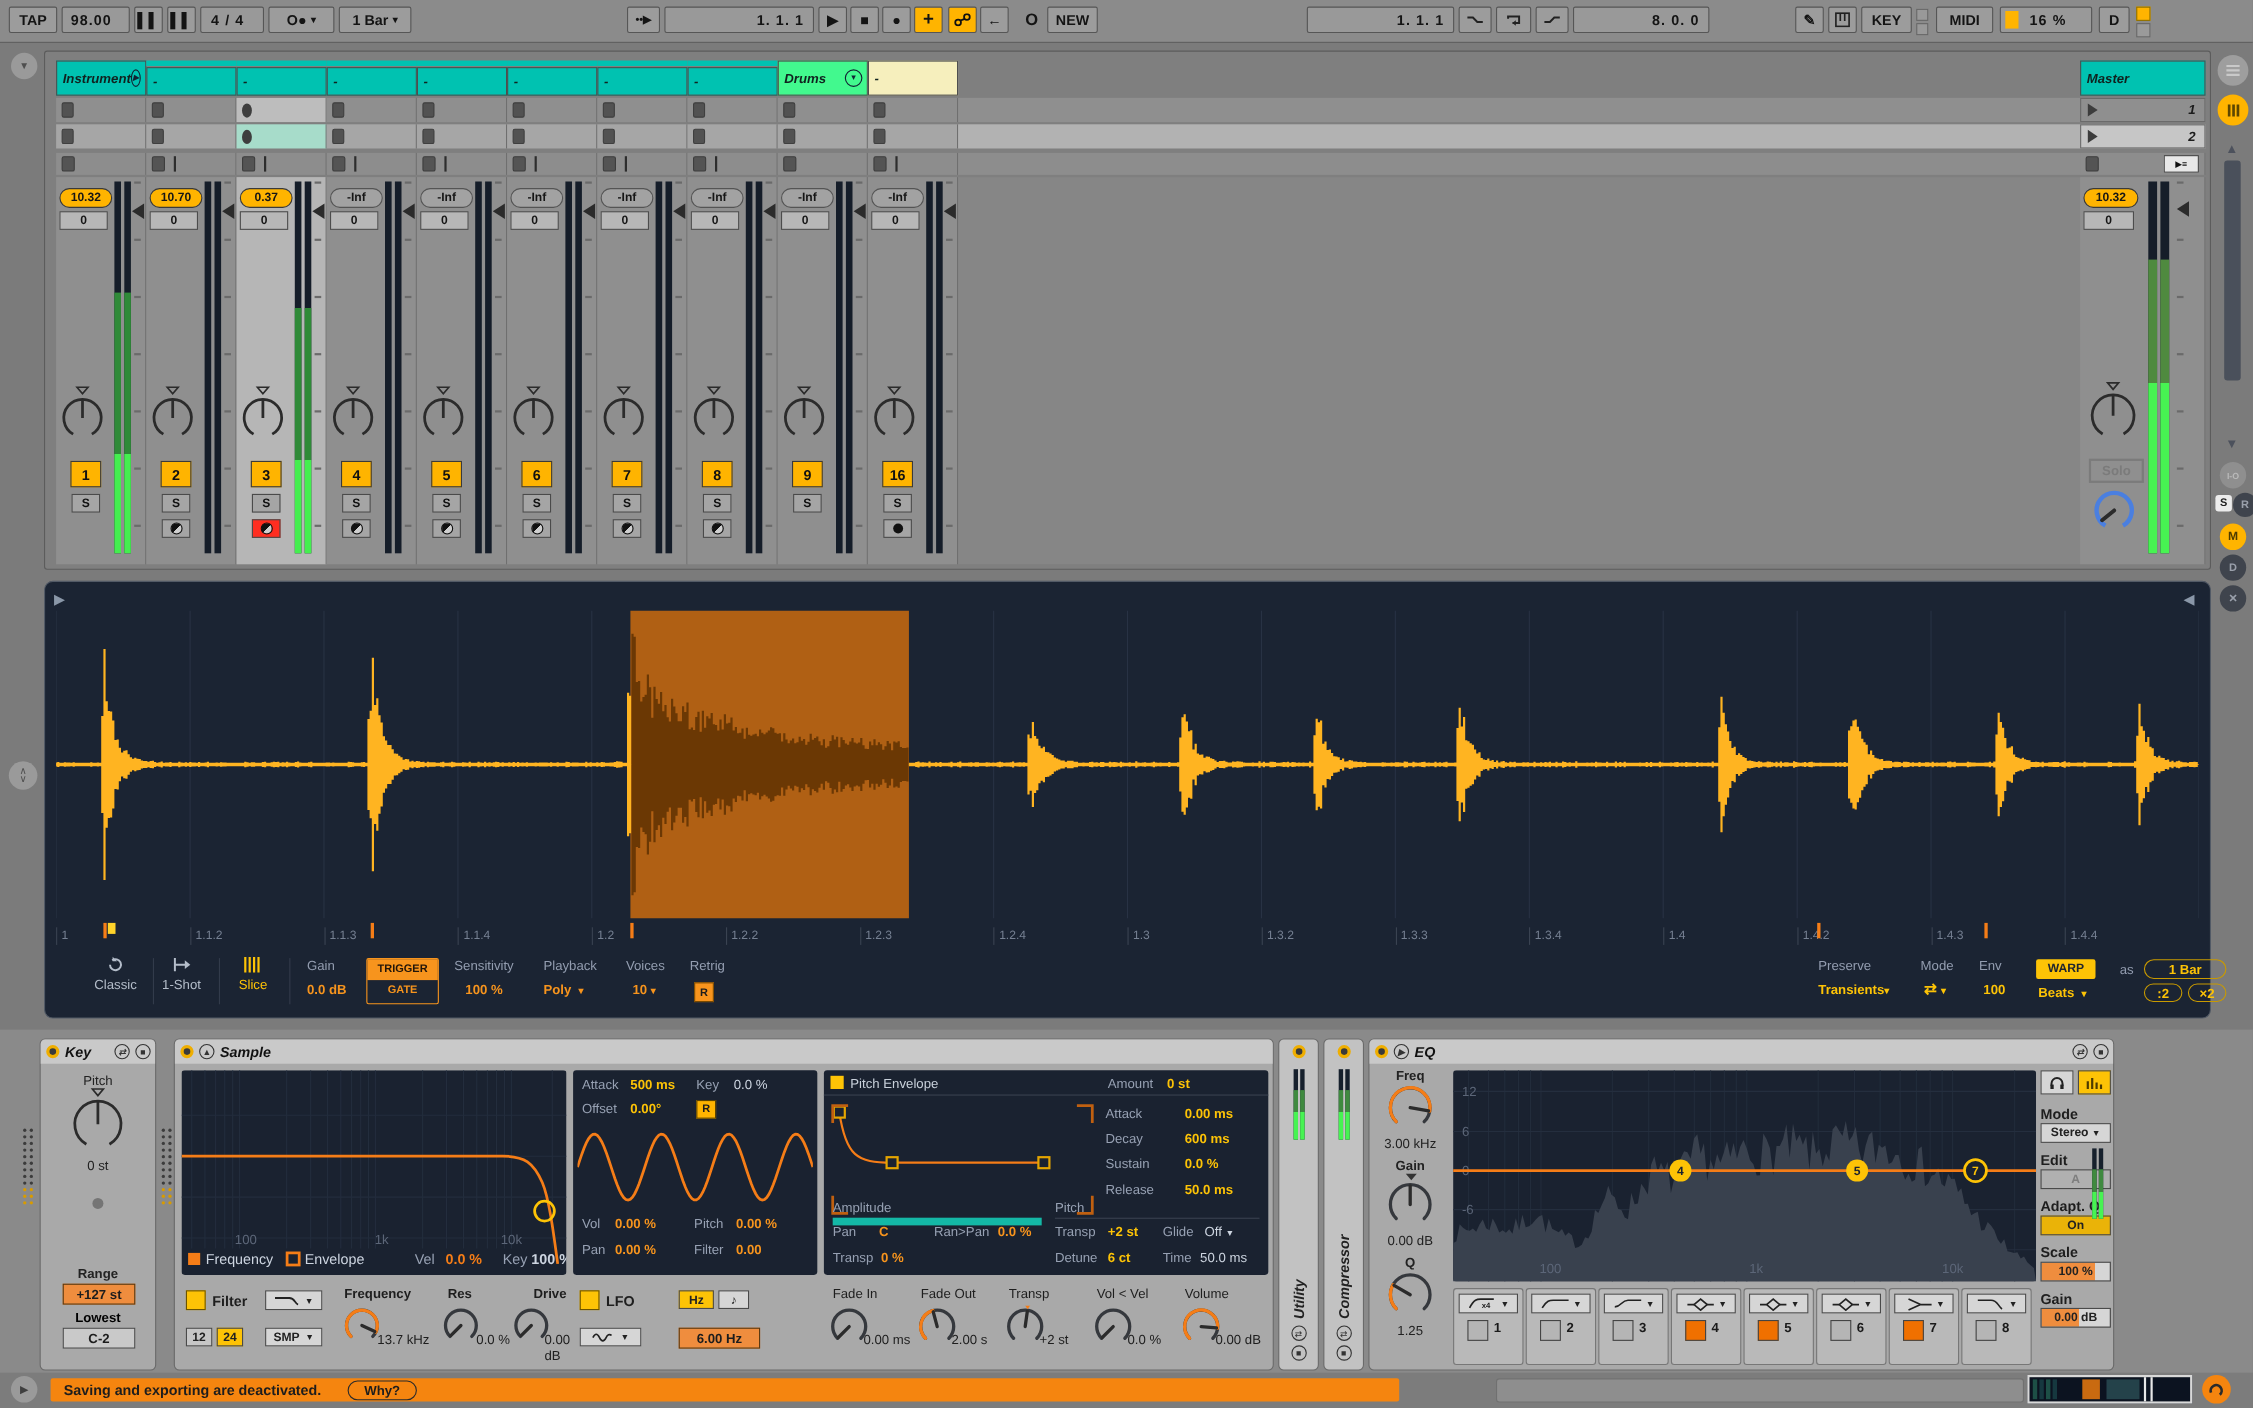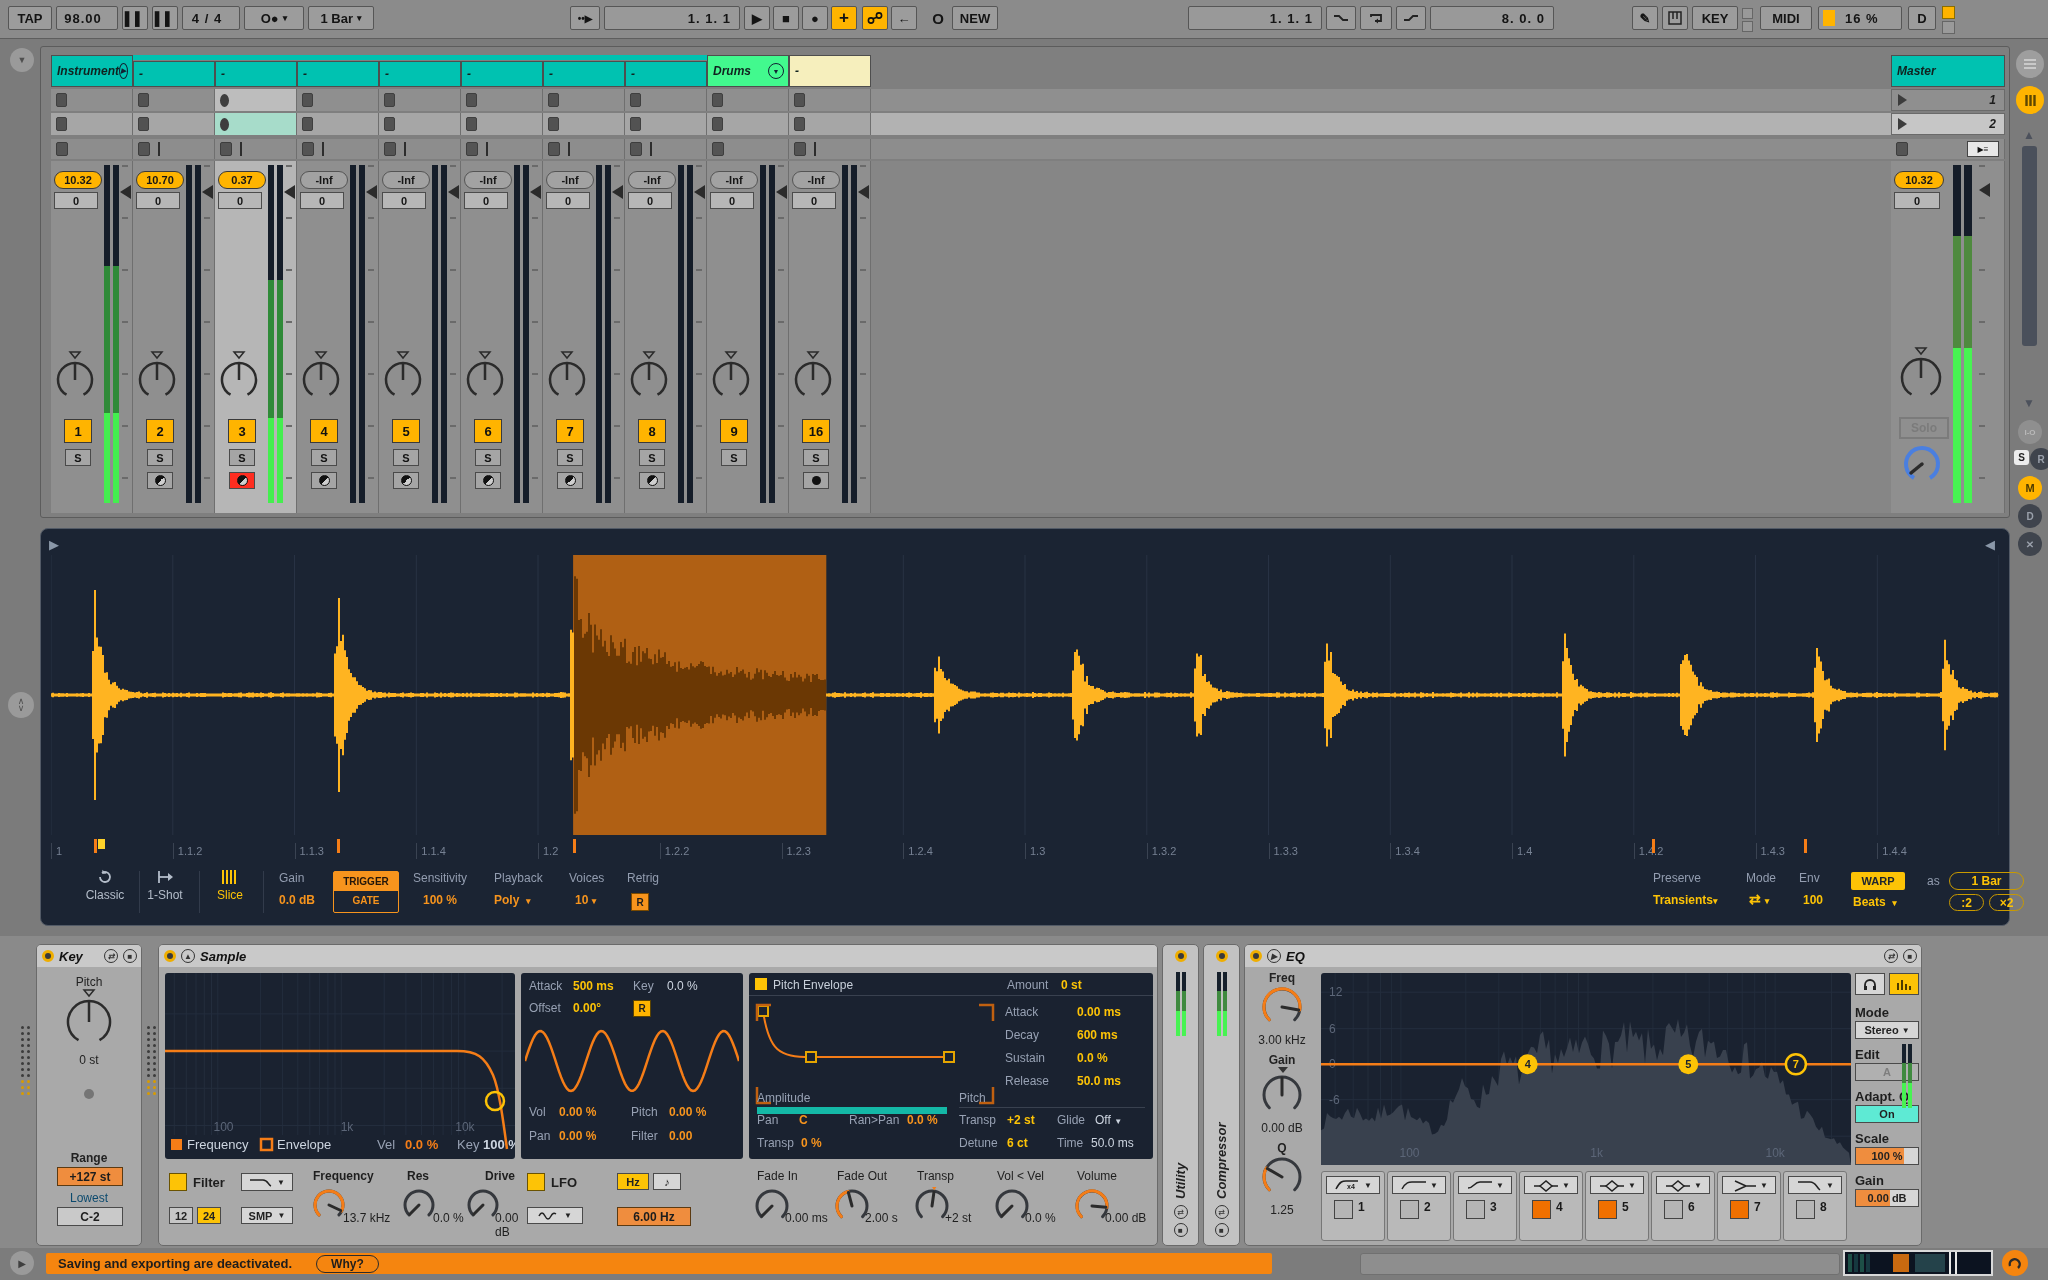--- a/index.html
+++ b/index.html
@@ -940,21 +940,21 @@
             <path d="M19,1 h10 l-5,6 z" fill="none" stroke="#2b2b2b" stroke-width="1.5"></path>
             <g transform="translate(0,9)">
               <path d="M13.5,42.2 A21,21 0 1 1 34.5,42.2" stroke="#2b2b2b" stroke-width="2.5" fill="none"></path>
               <line x1="24" y1="24" x2="24" y2="3" stroke="#2b2b2b" stroke-width="2.5"></line>
             </g>
           </svg></div>
       <div class="abs" style="left:0;top:108px;width:104px;text-align:center;font-size:12px;color:#222">0 st</div>
       <div class="abs" style="left:47px;top:144px;width:10px;height:10px;border-radius:50%;background:#757575"></div>
       <div class="abs" style="left:0;top:206px;width:104px;text-align:center;font-size:12px;font-weight:bold;color:#222">Range</div>
       <div class="abs" style="left:20px;top:222px;width:64px;height:17px;background:#ef8d3e;border:1px solid #5b3a12;font-size:12px;font-weight:bold;color:#1d1d1d;display:flex;align-items:center;justify-content:center">+127 st</div>
-      <div class="abs" style="left:0;top:246px;width:104px;text-align:center;font-size:12px;font-weight:normal;color:#0c4a6e">Lowest</div>
+      <div class="abs" style="left:0;top:246px;width:104px;text-align:center;font-size:12px;font-weight:bold;color:#000000">Lowest</div>
       <div class="abs" style="left:20px;top:262px;width:64px;height:17px;background:#c9c9c9;border:1px solid #4a4a4a;font-size:12px;font-weight:bold;color:#1d1d1d;display:flex;align-items:center;justify-content:center">C-2</div>
     </div>
 
     <div class="dotcol" style="left:146px;top:90px" id="dots3">
         <div class="dot"></div>
         <div class="dot"></div>
         <div class="dot"></div>
         <div class="dot"></div>
         <div class="dot"></div>
         <div class="dot"></div>
@@ -1395,21 +1395,21 @@
             </svg>
         </div>
         <div class="glbl abs" style="left:0;top:32px;font-size:13px">Mode</div>
         <div class="selbox abs" style="left:0;top:48px;width:64px;height:18px">
             <span>Stereo</span>
             <span style="font-size:8px;margin-left:3px">▼</span>
           </div>
         <div class="glbl abs" style="left:0;top:74px;font-size:13px">Edit</div>
         <div class="selbox abs" style="left:0;top:90px;width:64px;height:18px;background:#b0b0b0;color:#7e7e7e">A</div>
         <div class="glbl abs" style="left:0;top:116px;font-size:13px">Adapt. Q</div>
-        <div class="selbox abs" style="left:0;top:132px;width:64px;height:18px;background:#5eead4">On</div>
+        <div class="selbox abs" style="left:0;top:132px;width:64px;height:18px;background:#eab308">On</div>
         <div class="glbl abs" style="left:0;top:158px;font-size:13px">Scale</div>
         <div class="selbox abs" style="left:0;top:174px;width:64px;height:18px;background:linear-gradient(to right,#ef8d3e 0%,#ef8d3e 78%,#d6d6d6 78%)">100 %</div>
         <div class="glbl abs" style="left:0;top:200px;font-size:13px">Gain</div>
         <div class="selbox abs" style="left:0;top:216px;width:64px;height:18px;background:linear-gradient(to right,#ef8d3e 0%,#ef8d3e 55%,#d6d6d6 55%)">0.00 dB</div>
       </div>
     </div>
 
     <div class="abs" style="left:1902px;top:108px;display:flex;gap:2px">
       <div class="vmb" style="height:64px">
           <div class="mfill" style="height:70%;background:linear-gradient(to top,#47f352 0%,#47f352 55%,#3f8a3f 55%,#3f8a3f 100%)"></div>

